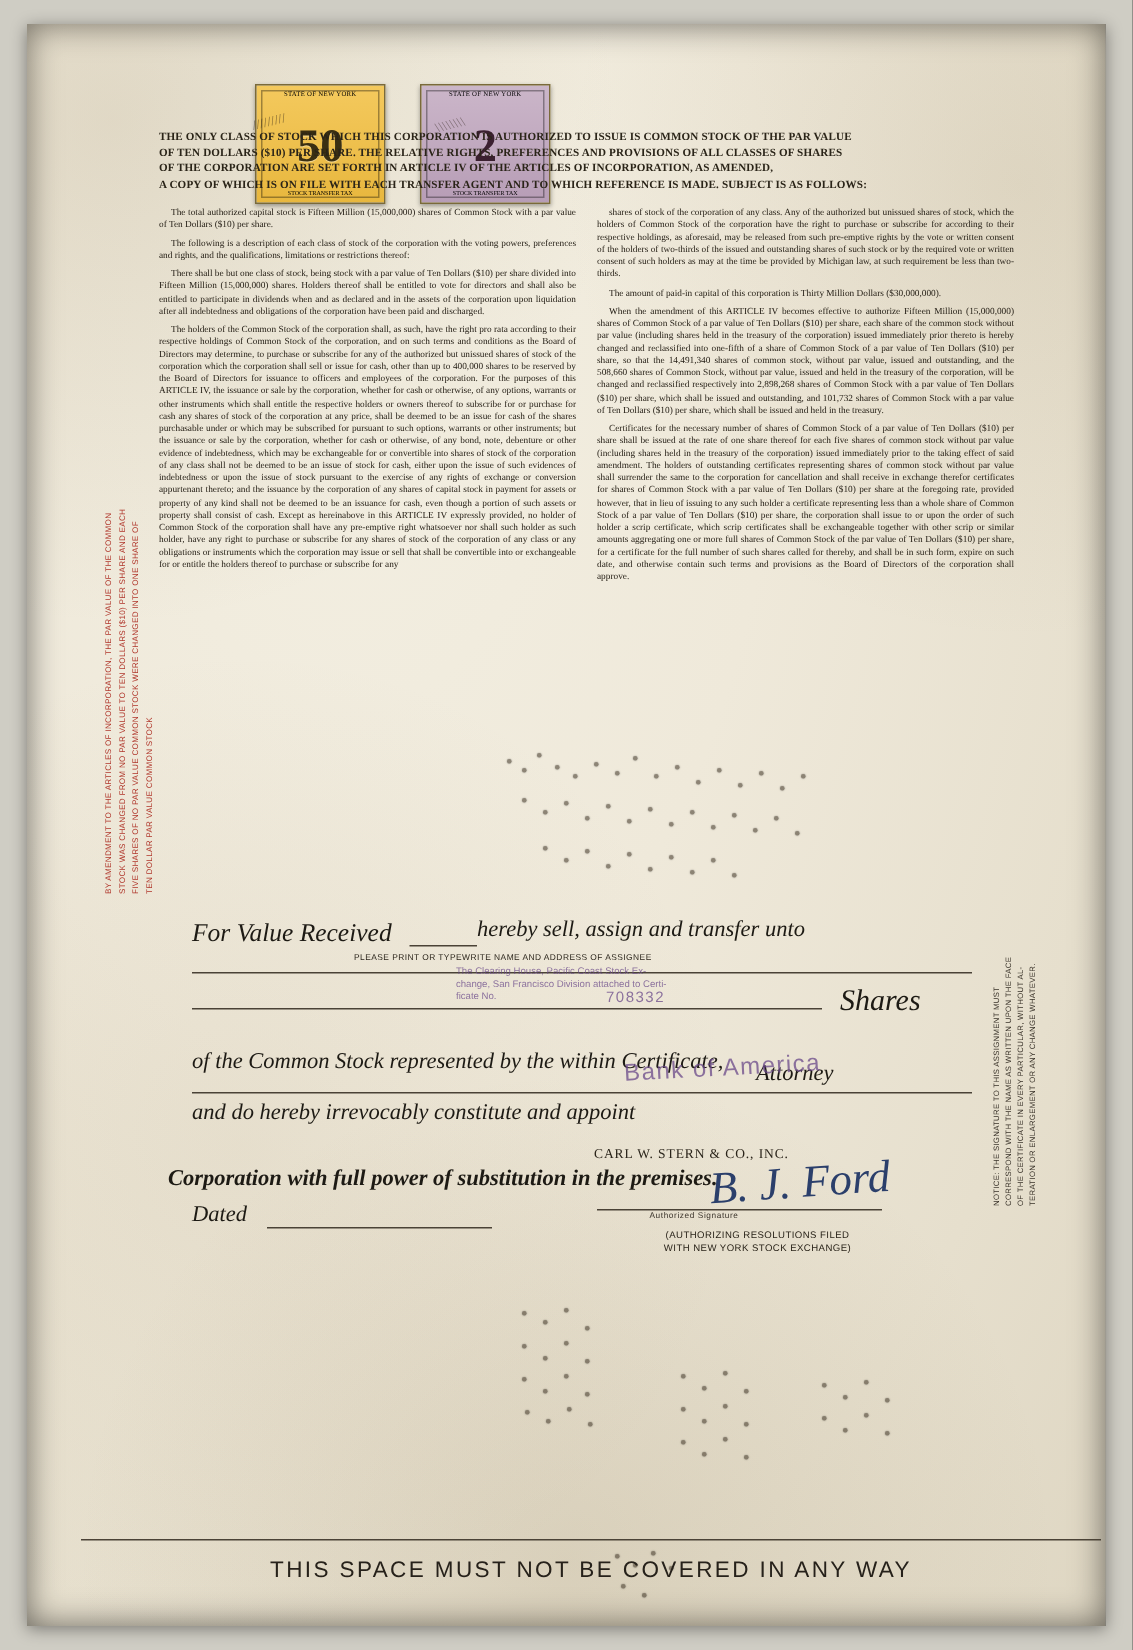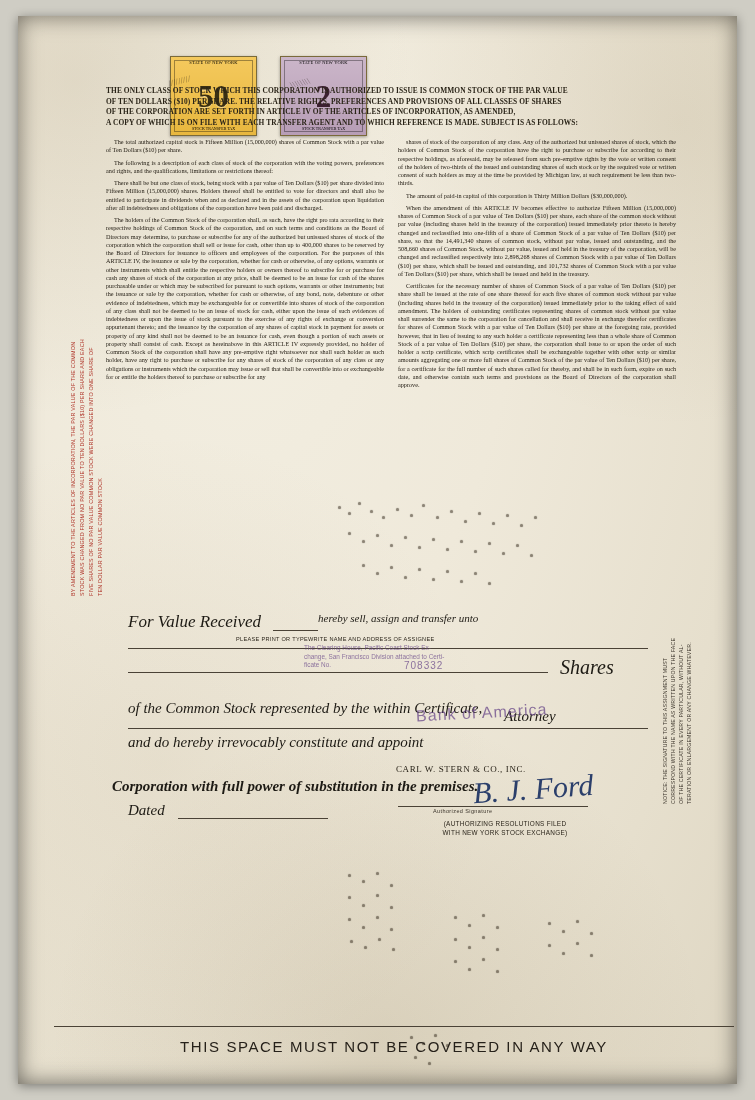--- a/index.html
+++ b/index.html
@@ -52,21 +52,21 @@
   #vredbox{position:absolute;left:46px;top:120px;width:40px;height:460px;}
   
   #vnotice{position:absolute;left:640px;top:590px;width:36px;height:200px;}
   .vblk{position:absolute;color:#3a332a;font-size:5.2px;letter-spacing:.2px;white-space:nowrap;
      transform-origin:0 0;font-family:"Liberation Sans",sans-serif;}
 
   
   .script{font-family:"Liberation Serif",serif;font-style:italic;color:#1d1a14;}
   .line{position:absolute;border-bottom:1px solid #4a4236;}
   #fvr{position:absolute;left:110px;top:596px;font-size:17px;}
-  #fvr2{position:absolute;left:300px;top:596px;font-size:11px;}
+  #fvr2{position:absolute;left:300px;top:596px;font-size:15px;}
   #pp{position:absolute;left:218px;top:620px;font-size:5.6px;letter-spacing:.3px;
       font-family:"Liberation Sans",sans-serif;color:#2c261c;}
   #ln3{position:absolute;left:110px;top:684px;font-size:15px;}
   #ln4{position:absolute;left:110px;top:718px;font-size:15px;}
   #ln5{position:absolute;left:110px;top:740px;font-size:15px;}
   #ln6{position:absolute;left:94px;top:762px;font-size:15px;font-weight:bold;}
   #shares{position:absolute;left:542px;top:640px;font-size:20px;}
   #attorney{position:absolute;left:486px;top:692px;font-size:15px;}
 
   #firm{position:absolute;left:378px;top:748px;font-size:9px;letter-spacing:.6px;color:#2a241a;

